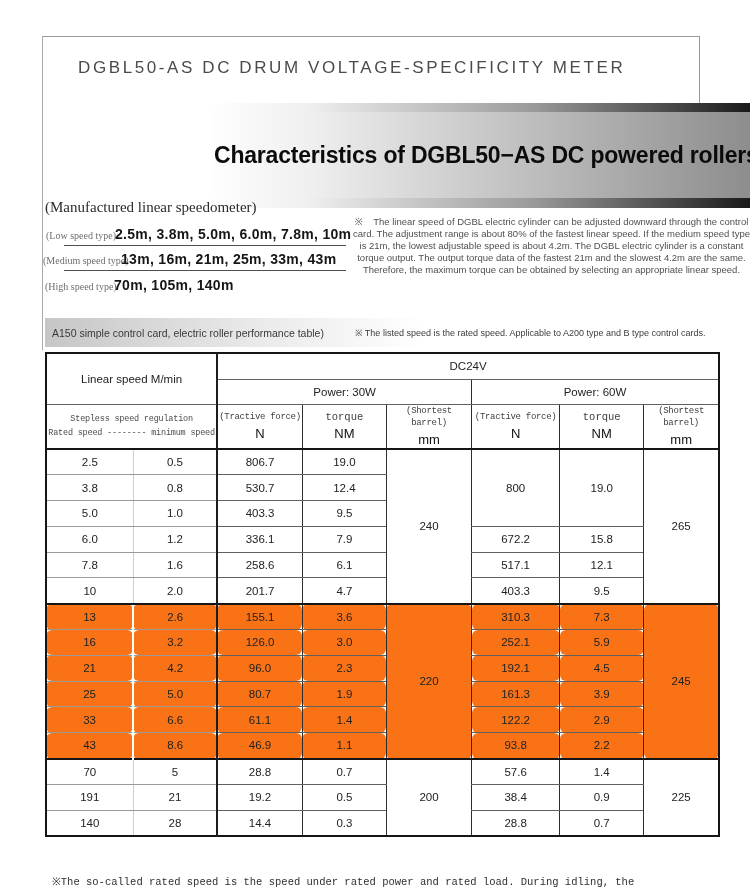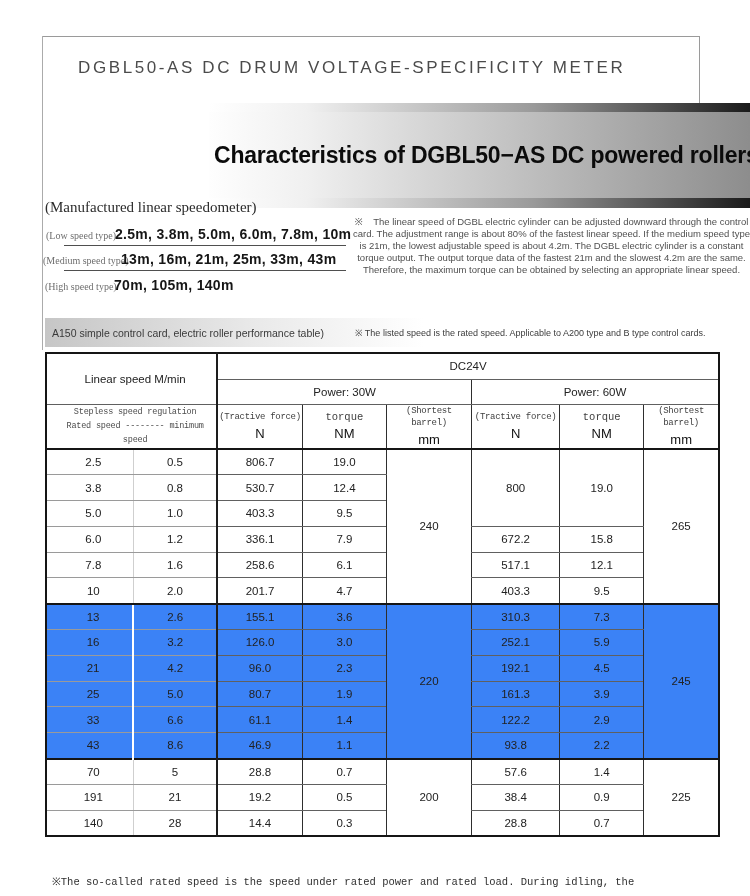--- a/index.html
+++ b/index.html
@@ -76,28 +76,28 @@
   .spec-table{
     position:absolute;left:45px;top:352px;
     border-collapse:collapse;table-layout:fixed;width:675px;
     border:2px solid #151515;
   }
   .spec-table td{
     border-left:1px solid #2e2e2e;border-bottom:1px solid #606060;
     text-align:center;vertical-align:middle;
     font-size:11.5px;color:#222222;padding:0;
   }
-  .spec-table td.c0{border-left:none;padding-left:7px;}
+  .spec-table td.c0{border-left:none;}
   .spec-table td.cdiv{border-left:1px solid #cfcfcf;}
   .spec-table tr.gray td.cdiv{border-left:2px solid #ffffff;}
   .spec-table td.thickL{border-left:2px solid #1d1d1d;}
   .spec-table td.sp{border-bottom-color:#9a9a9a;}
   .spec-table tr.h3 td{border-bottom:2px solid #151515;}
   .spec-table tr.bt td{border-top:2px solid #151515;}
-  .spec-table tr.gray td{background:#3b82f6;}
+  .spec-table tr.gray td{background:#f97316;border-radius:6px;}
   tr.h1{height:26px;} tr.h2{height:25px;margin-left:24px;} tr.h3{height:45px;} tr.dr{height:25.8px;}
   .hdr-main{font-size:13px;color:#1d1d1d;}
   .hdr{font-size:11.5px;color:#1d1d1d;}
   .mini{font-family:"Liberation Mono", monospace;font-size:9px;letter-spacing:-0.3px;color:#3f3f3f;line-height:12px;}
   .mini-torque{font-family:"Liberation Mono", monospace;font-size:10.5px;color:#3f3f3f;line-height:12px;}
   .unit{font-size:13px;color:#101010;line-height:15px;margin-top:3px;}
   .stepless{font-family:"Liberation Mono", monospace;font-size:8.5px;letter-spacing:-0.2px;color:#4c4c4c;line-height:14px;}
 
   
   .footer-note{

